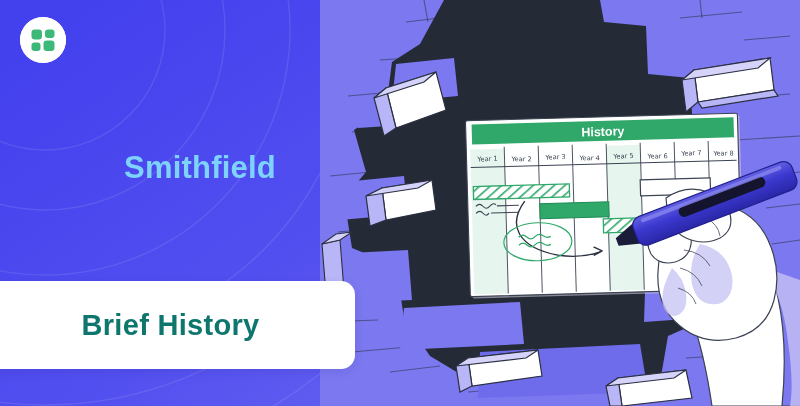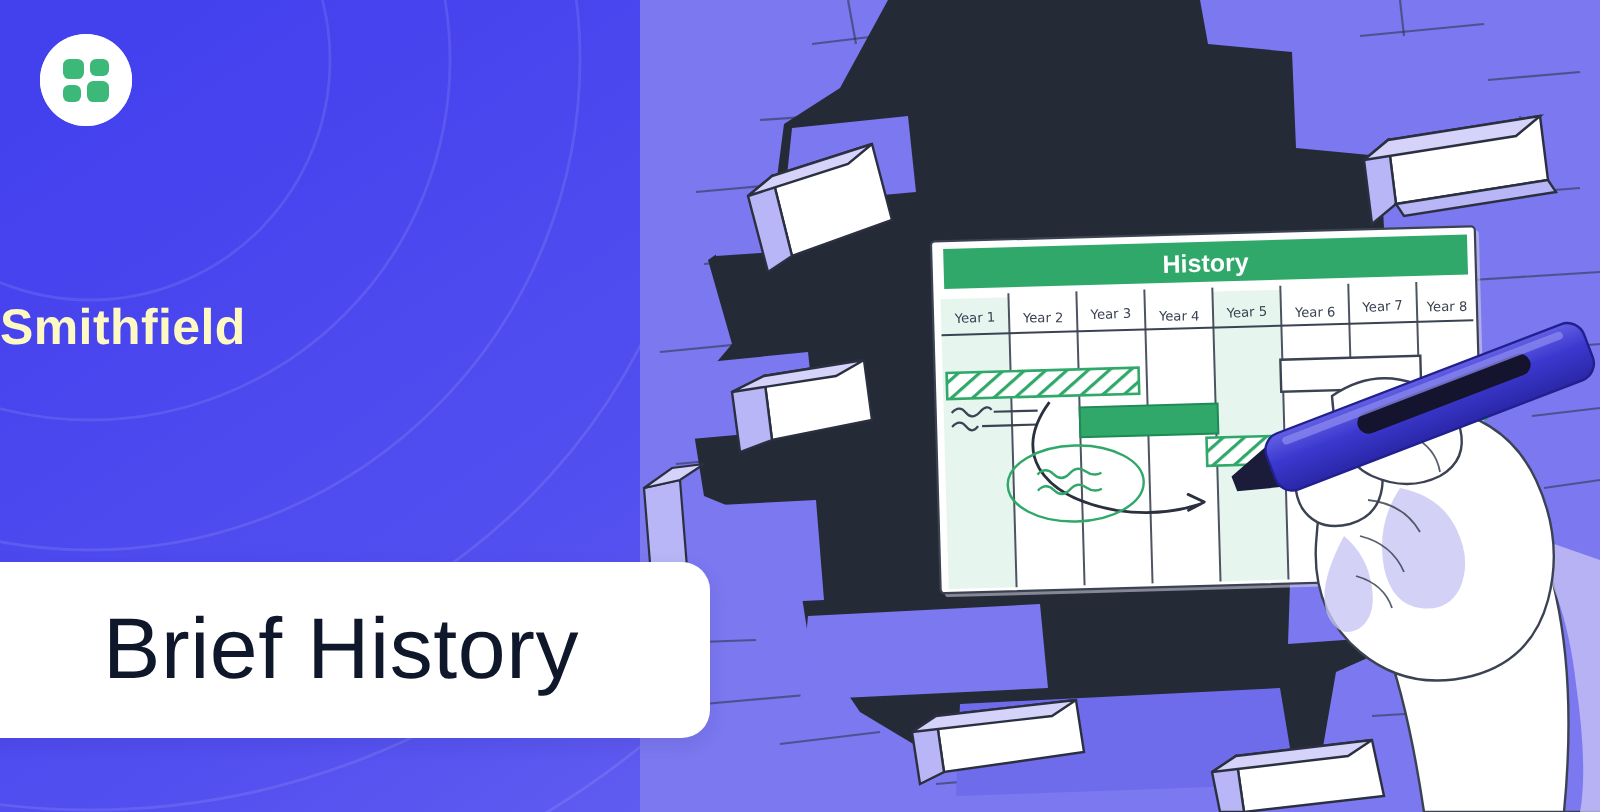--- a/index.html
+++ b/index.html
@@ -15,45 +15,45 @@
     background: #4845ee;
   }
   .layer { position: absolute; inset: 0; }
   #bg-svg, #art-svg { display: block; width: 800px; height: 406px; }
 
   
   #brand-name {
     position: absolute;
     left: 0; top: 152px;
     width: 400px;
-    text-align: left;
-    color: #fef9c3;
-    font-size: 25px;
+    text-align: center;
+    color: #7dd3fc;
+    font-size: 31px;
     font-weight: bold;
     letter-spacing: 0.2px;
     line-height: 1;
     z-index: 6;
     user-select: none;
   }
   #title-card {
     position: absolute;
     left: -60px; top: 281px;
     width: 415px; height: 88px;
     background: #ffffff;
     border-radius: 14px;
     box-shadow: 0 3px 10px rgba(25,20,90,0.10);
     display: flex;
     align-items: center;
     justify-content: center;
     z-index: 6;
   }
   #title-text {
-    color: #0f172a;
-    font-size: 43px;
-    font-weight: normal;
+    color: #0f766e;
+    font-size: 29px;
+    font-weight: bold;
     letter-spacing: 0.3px;
     padding-left: 46px;
     line-height: 1;
     white-space: nowrap;
   }
 
   
   #logo {
     position: absolute;
     left: 20px; top: 17px;

